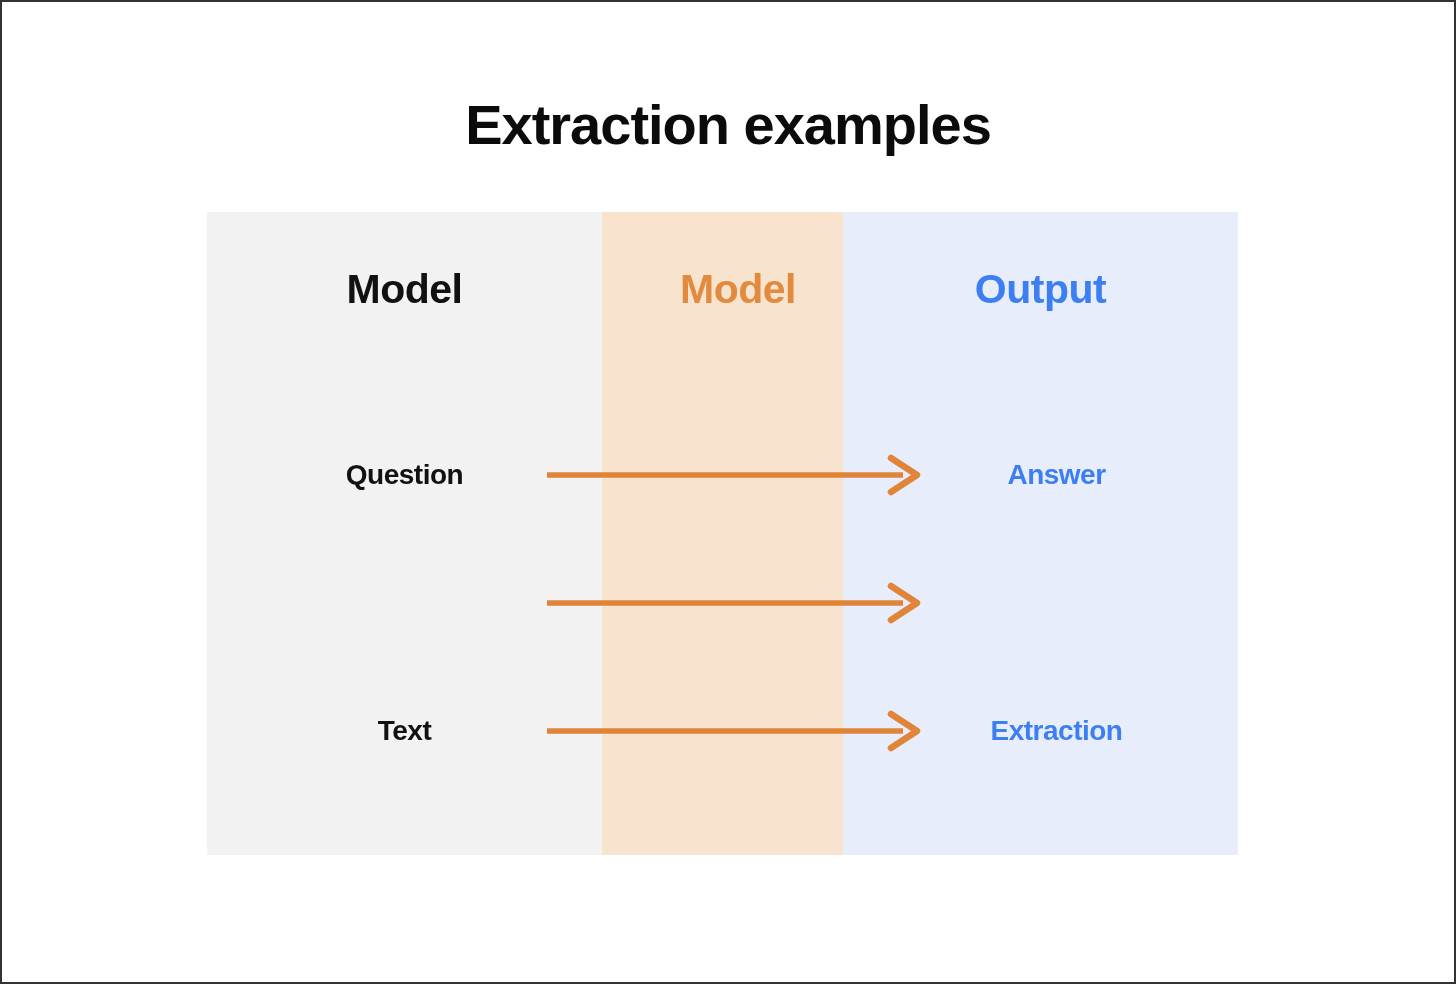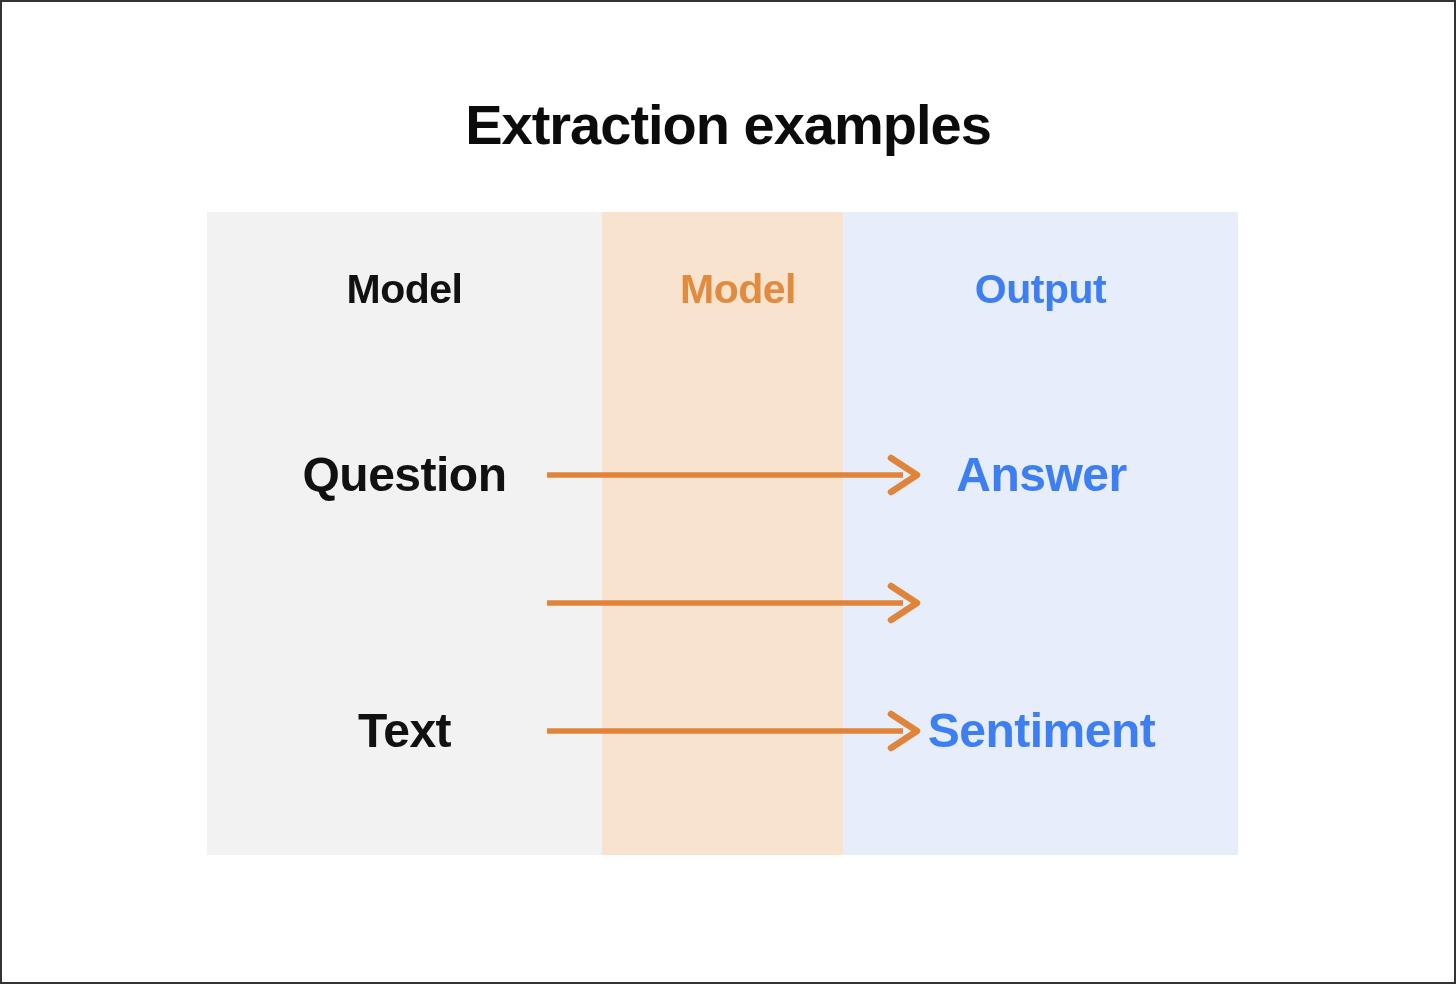--- a/index.html
+++ b/index.html
@@ -54,26 +54,26 @@
     letter-spacing: -0.5px;
   }
   .col-input  .col-header { color: var(--input-text,  #111111); }
   .col-model  .col-header { color: var(--model-text,  #e28a3e); }
   .col-output .col-header { color: var(--output-text, #3d7ff2); }
   .row-label {
     position: absolute;
     height: 44px;
     line-height: 44px;
     text-align: center;
-    font-size: 48px;
+    font-size: 28px;
     font-weight: 800;
     letter-spacing: -0.5px;
   }
   .row-label.input-label  { left: 0;     width: 395px; color: var(--input-text,  #111111); }
-  .row-label.output-label { left: 637px; width: 395px; color: var(--output-text, #3d7ff2); }
+  .row-label.output-label { left: 652px; width: 395px; color: var(--output-text, #3d7ff2); }
   .row-0 { top: 241px; }
   .row-1 { top: 369px; }
   .row-2 { top: 497px; }
   .arrow-svg {
     position: absolute;
     left: 338px;
     width: 377px;
     height: 44px;
   }
   .arrow-svg .shaft {
@@ -118,16 +118,16 @@
     <svg class="arrow-svg row-1" viewBox="0 0 377 44" aria-hidden="true">
       <line class="shaft" x1="2" y1="22" x2="358" y2="22"></line>
       <polyline class="head" points="346,5 372,22 346,39"></polyline>
     </svg>
 
     <div class="row-label input-label row-2">Text</div>
     <svg class="arrow-svg row-2" viewBox="0 0 377 44" aria-hidden="true">
       <line class="shaft" x1="2" y1="22" x2="358" y2="22"></line>
       <polyline class="head" points="346,5 372,22 346,39"></polyline>
     </svg>
-    <div class="row-label output-label row-2">Sentiment</div>
+    <div class="row-label output-label row-2">Extraction</div>
 
   </div>
 </div>
 
 </body></html>

